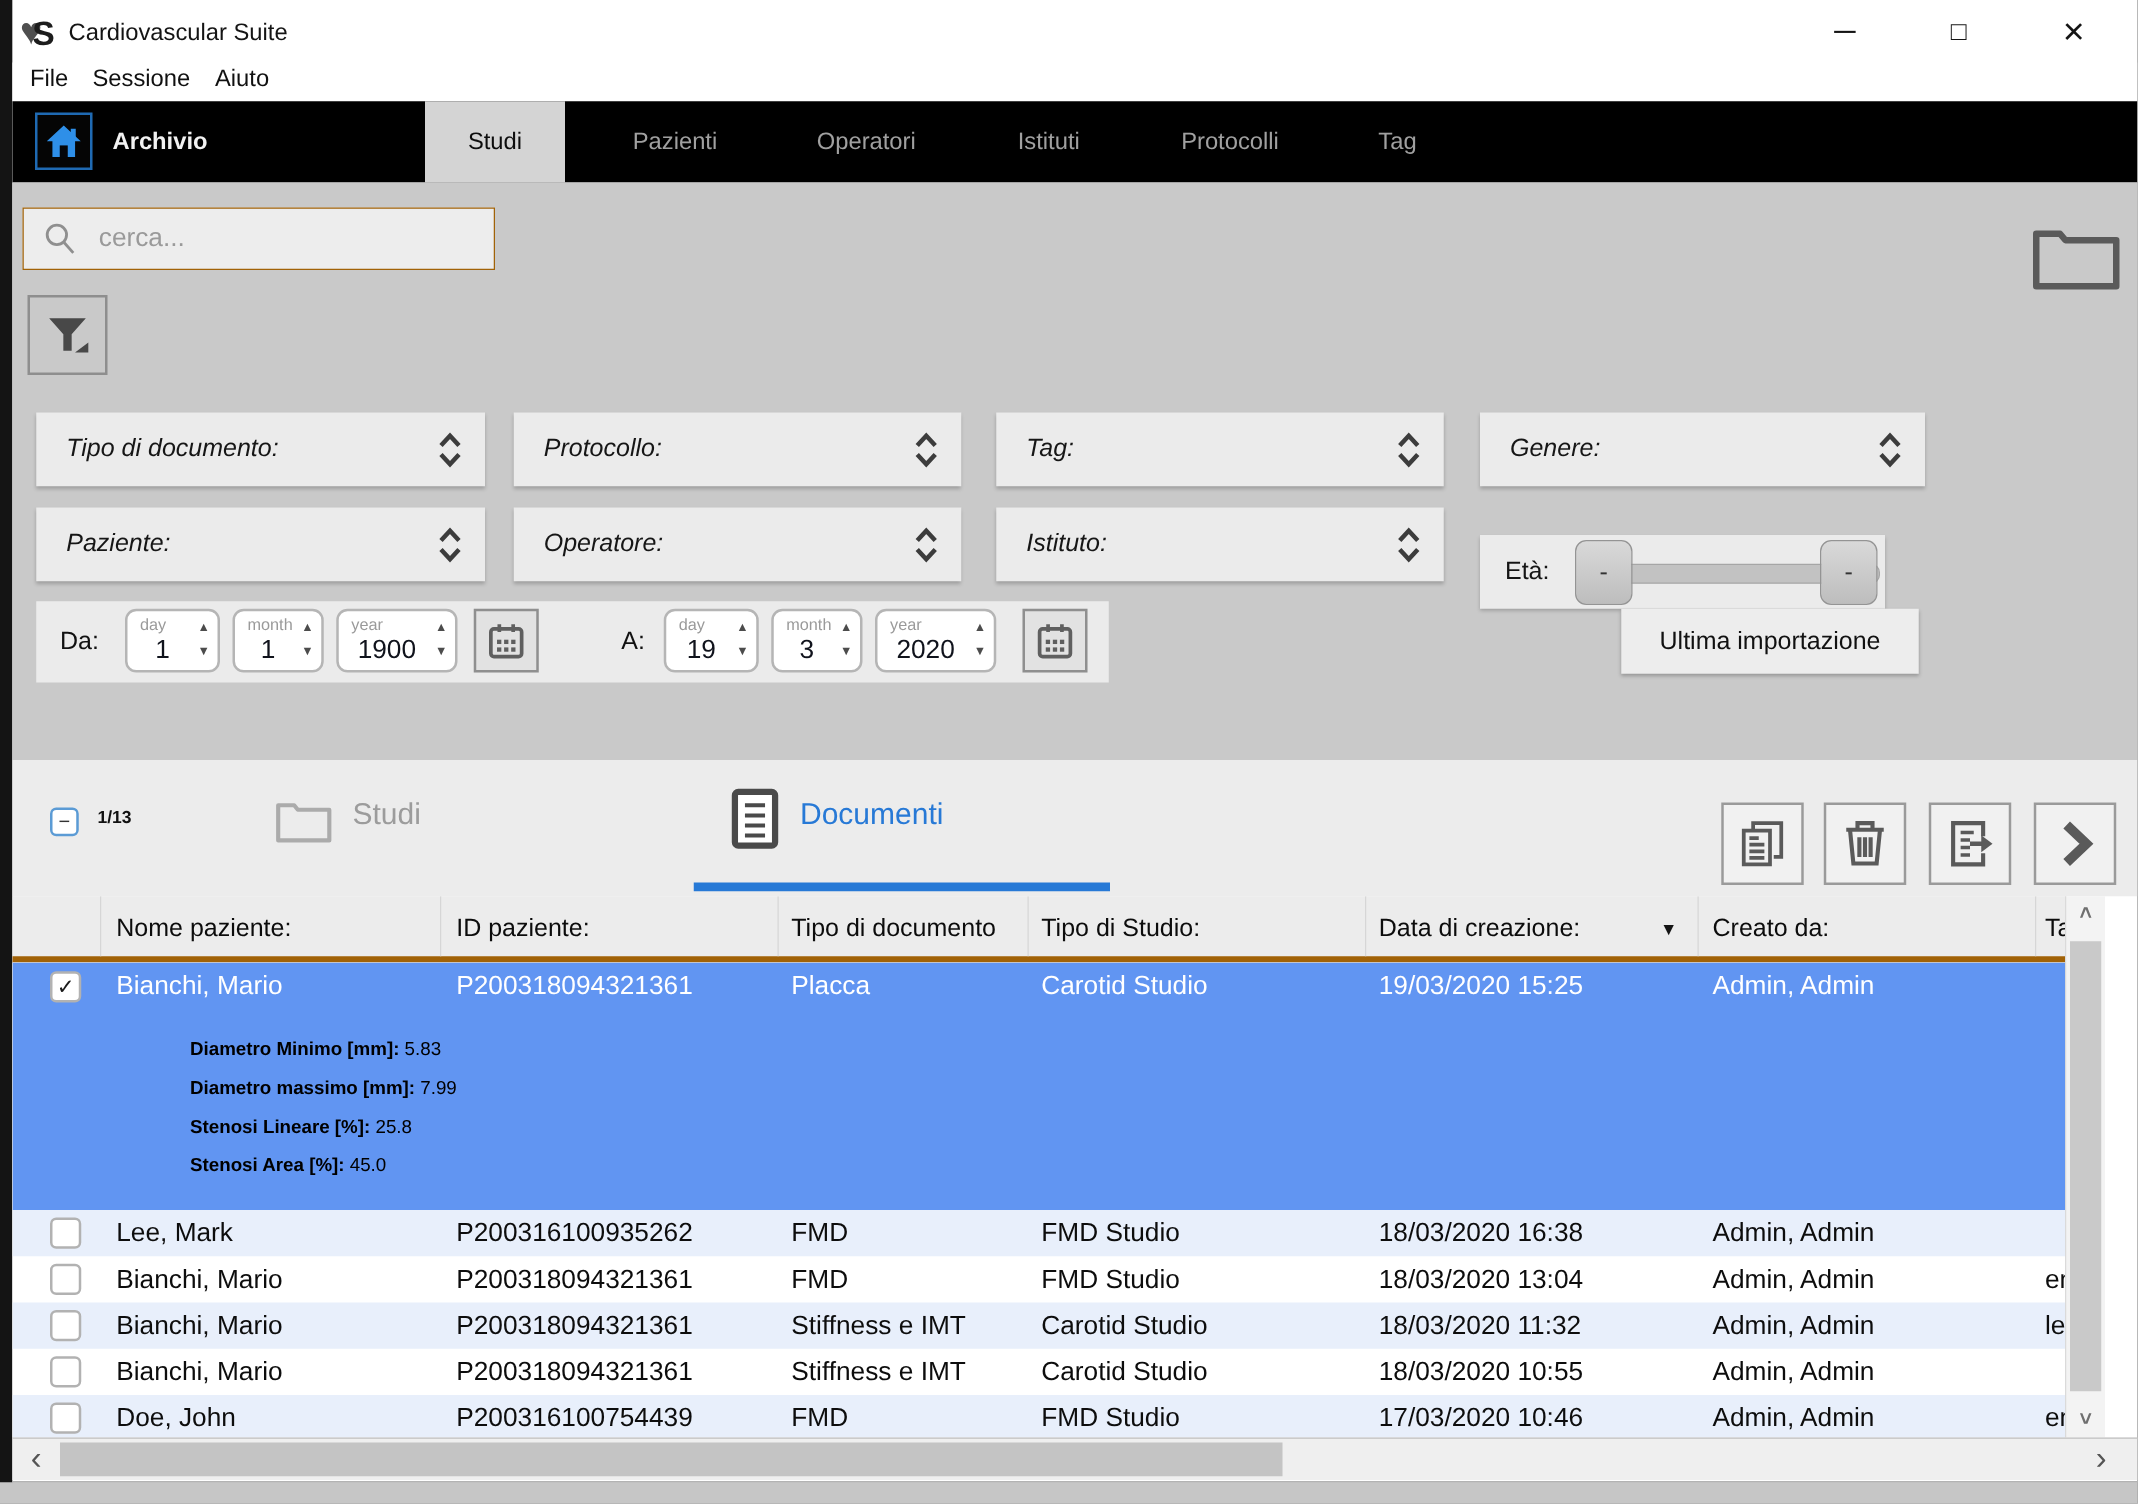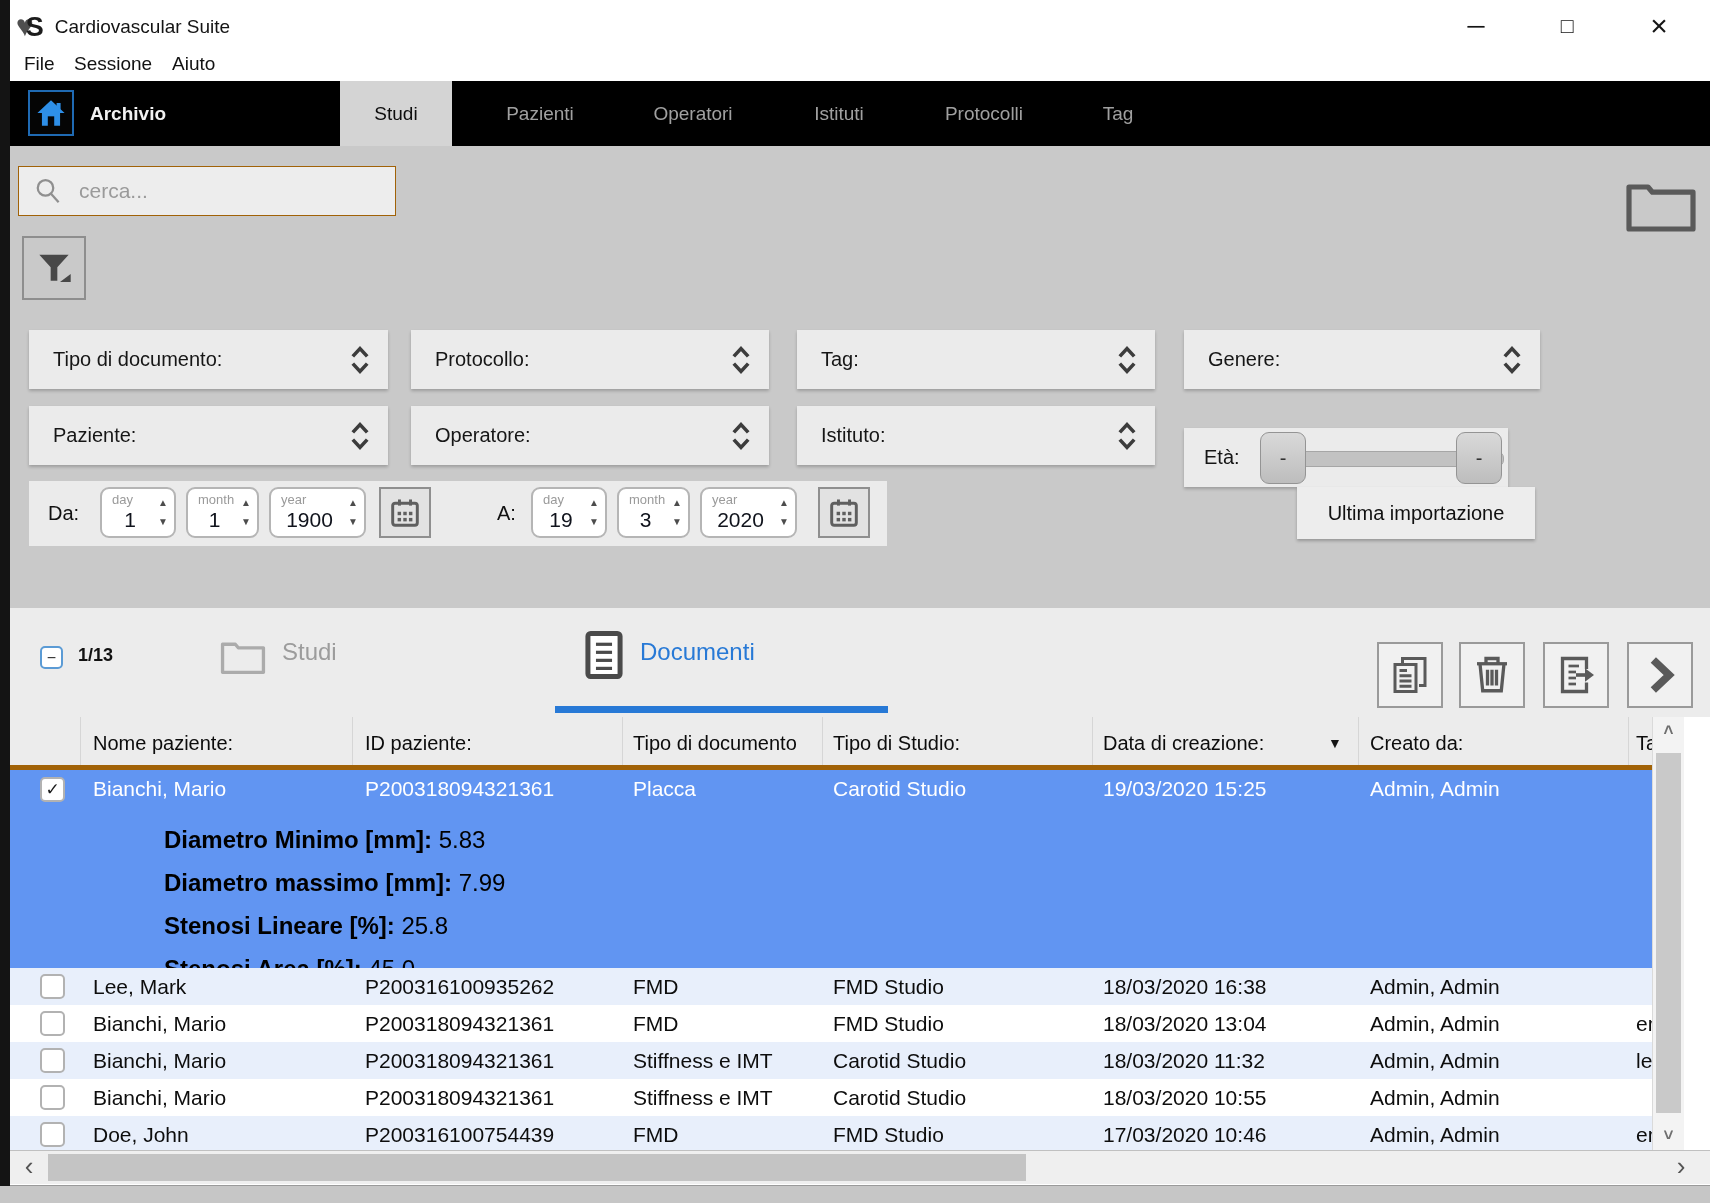--- a/index.html
+++ b/index.html
@@ -28,21 +28,21 @@
   .t-studi{left:330px;width:112px;} .t-pazienti{left:460px;width:140px;} .t-operatori{left:608px;width:150px;}
   .t-istituti{left:770px;width:118px;} .t-protocolli{left:898px;width:152px;} .t-tag{left:1062px;width:92px;}
   
   .filterbg{position:absolute;left:10px;top:146px;width:1700px;height:462px;background:#c9c9c9;}
   .searchbox{position:absolute;left:18px;top:166px;width:378px;height:50px;background:#ededed;border:1px solid #a16207;box-sizing:border-box;display:flex;align-items:center;}
   .searchbox input{flex:1;border:none;outline:none;background:transparent;font-size:21px;color:#333;margin-left:14px;font-family:"Liberation Sans",sans-serif;}
   .searchbox input::placeholder{color:#9a9a9a;}
   .search-ic{margin-left:14px;flex:none;}
   .folderbtn{position:absolute;left:1620px;top:176px;width:82px;height:62px;display:flex;align-items:center;justify-content:center;}
   .filterbtn{position:absolute;left:22px;top:236px;width:64px;height:64px;border:2px solid #8e8e8e;box-sizing:border-box;display:flex;align-items:center;justify-content:center;}
-  .dd{position:absolute;height:59px;background:#ebebeb;box-shadow:0 2px 3px rgba(0,0,0,0.22);display:flex;align-items:center;padding:0 16px 0 24px;box-sizing:border-box;}
+  .dd{position:absolute;height:59px;background:#ebebeb;box-shadow:0 2px 3px rgba(0,0,0,0.22);display:flex;align-items:center;padding:0 16px 0 24px;box-sizing:border-box;font-style:italic;}
   .dd .ddlabel{flex:1;font-size:20px;color:#161616;}
   .dd1{left:29px;top:330px;width:359px;} .dd2{left:411px;top:330px;width:358px;}
   .dd3{left:797px;top:330px;width:358px;gap:44px;} .dd4{left:1184px;top:330px;width:356px;}
   .dd5{left:29px;top:406px;width:359px;} .dd6{left:411px;top:406px;width:358px;}
   .dd7{left:797px;top:406px;width:358px;}
   .agebox{position:absolute;left:1184px;top:428px;width:324px;height:59px;background:#ebebeb;box-shadow:0 2px 3px rgba(0,0,0,0.22);}
   .agelabel{position:absolute;left:20px;top:0;line-height:59px;font-size:20px;}
   .agetrack{position:absolute;left:98px;top:23px;width:220px;height:14px;background:#c2c2c2;border:1px solid #a6a6a6;border-radius:7px;}
   .agehandle{position:absolute;top:4px;width:44px;height:50px;background:linear-gradient(#d9d9d9,#bdbdbd);border:1px solid #949494;border-radius:9px;display:flex;align-items:center;justify-content:center;font-size:20px;color:#333;}
   .ah-left{left:76px;} .ah-right{left:272px;}
@@ -55,21 +55,21 @@
   .spin .unit{position:absolute;left:10px;top:3px;font-size:13px;color:#9a9a9a;}
   .spin .val{position:absolute;left:0;bottom:4px;width:calc(100% - 16px);text-align:center;font-size:21px;color:#10131c;}
   .sparrow{position:absolute;right:6px;font-size:10px;color:#4c4c4c;line-height:10px;}
   .spup{top:9px;} .spdn{bottom:9px;}
   .calbtn{position:absolute;top:6px;height:51px;background:#e2e2e2;border:2px solid #8f8f8f;box-sizing:border-box;display:flex;align-items:center;justify-content:center;}
   .cal1{left:350px;width:52px;} .cal2{left:789px;width:52px;}
   .ultima{position:absolute;left:1297px;top:487px;width:238px;height:52px;background:#ededed;box-shadow:0 2px 3px rgba(0,0,0,0.25);display:flex;align-items:center;justify-content:center;font-size:20px;color:#111;}
   
   .toolbar{position:absolute;left:10px;top:608px;width:1700px;height:109px;background:#ececec;}
   .minusbox{position:absolute;left:40px;top:646px;width:23px;height:23px;background:#fff;border:2px solid #5b9bd5;border-radius:5px;box-sizing:border-box;display:flex;align-items:center;justify-content:center;font-size:16px;color:#333;}
-  .count{position:absolute;left:78px;top:645px;font-size:18px;font-weight:bold;color:#111;}
+  .count{position:absolute;left:78px;top:645px;font-size:14px;font-weight:bold;color:#111;}
   .studi-tab{position:absolute;left:220px;top:630px;width:200px;height:56px;}
   .studi-ic{position:absolute;left:0;top:8px;}
   .studi-lb{position:absolute;left:62px;top:8px;font-size:24px;color:#9c9c9c;}
   .doc-tab{position:absolute;left:584px;top:626px;width:240px;height:60px;}
   .doc-ic{position:absolute;left:0;top:4px;}
   .doc-lb{position:absolute;left:56px;top:12px;font-size:24px;color:#2779d6;}
   .doc-underline{position:absolute;left:555px;top:706px;width:333px;height:7px;background:#2779d6;}
   .actbtn{position:absolute;top:642px;width:66px;height:66px;background:#f1f1f1;border:2px solid #9a9a9a;box-sizing:border-box;display:flex;align-items:center;justify-content:center;}
   .ab1{left:1377px;} .ab2{left:1459px;} .ab3{left:1543px;} .ab4{left:1627px;}
   
@@ -79,21 +79,21 @@
   .sorttri{position:absolute;left:1318px;top:0;line-height:53px;font-size:14px;color:#141414;}
   .tbody{position:absolute;left:10px;top:770px;width:1642px;height:380px;overflow:hidden;background:#fff;}
   .selrow{position:relative;height:198px;background:#6195f2;color:#fff;}
   .mainline{position:relative;height:37px;}
   .cell{position:absolute;top:0;line-height:37px;font-size:21px;white-space:nowrap;}
   .c-name{left:83px;} .c-id{left:355px;} .c-doc{left:623px;} .c-study{left:823px;}
   .c-date{left:1093px;} .c-by{left:1360px;} .c-tag{left:1626px;}
   .cb{position:absolute;left:30px;width:25px;height:25px;background:#fff;border:2px solid #b2b2b2;border-radius:5px;box-sizing:border-box;display:flex;align-items:center;justify-content:center;font-size:17px;color:#1a1a1a;}
   .selrow .cb{top:7px;}
   .details{margin:19px 0 0 138px;color:#000;}
-  .details p{margin:16px;line-height:27px;font-size:24px;}
+  .details p{margin:4px;line-height:27px;font-size:15px;}
   .details b{font-weight:bold;}
   .trow{position:relative;height:37px;}
   .trow .cb{top:6px;}
   .trow.tint{background:#e8effb;}
   .trow .cell{color:#0d0d0d;}
   
   .vscroll{position:absolute;left:1652px;top:717px;width:32px;height:433px;background:#f3f3f3;border-left:1px solid #dadada;box-sizing:border-box;}
   .vs-arrow{position:absolute;left:0;width:100%;text-align:center;font-size:17px;font-weight:bold;color:#6f6f6f;}
   .vs-up{top:4px;} .vs-down{bottom:4px;}
   .vs-thumb{position:absolute;left:3px;top:36px;width:25px;height:360px;background:#c9c9c9;}

